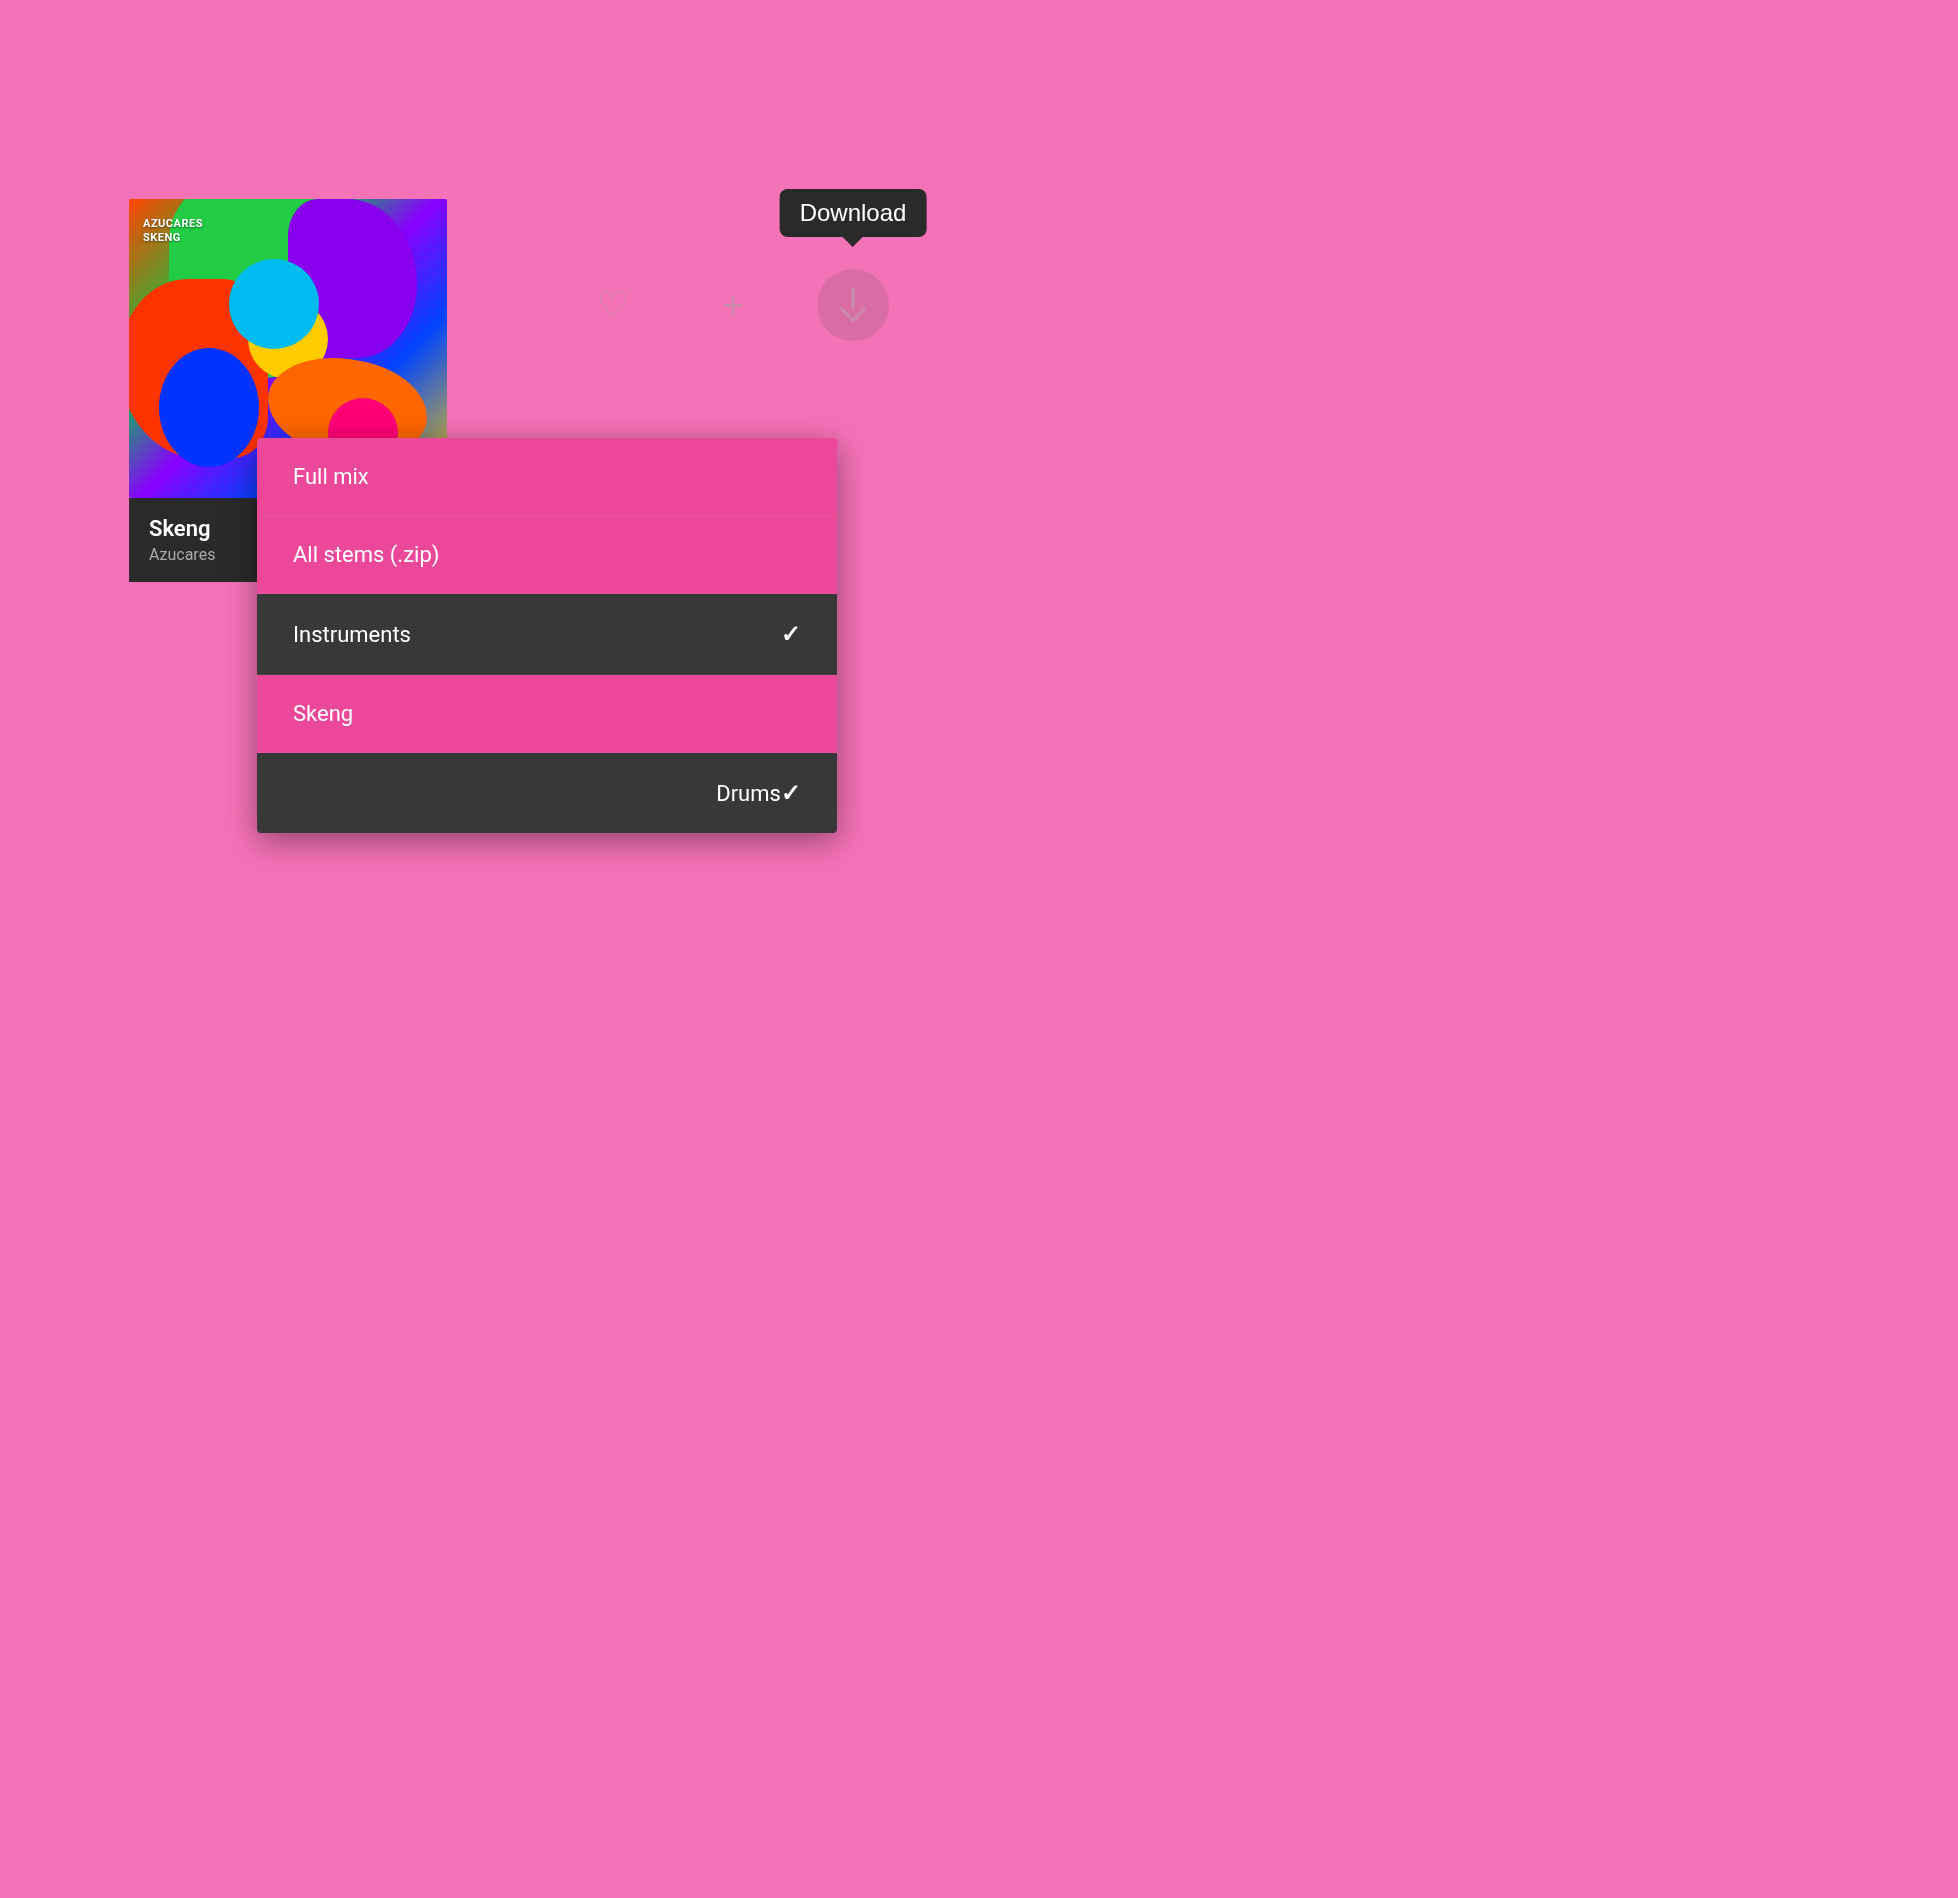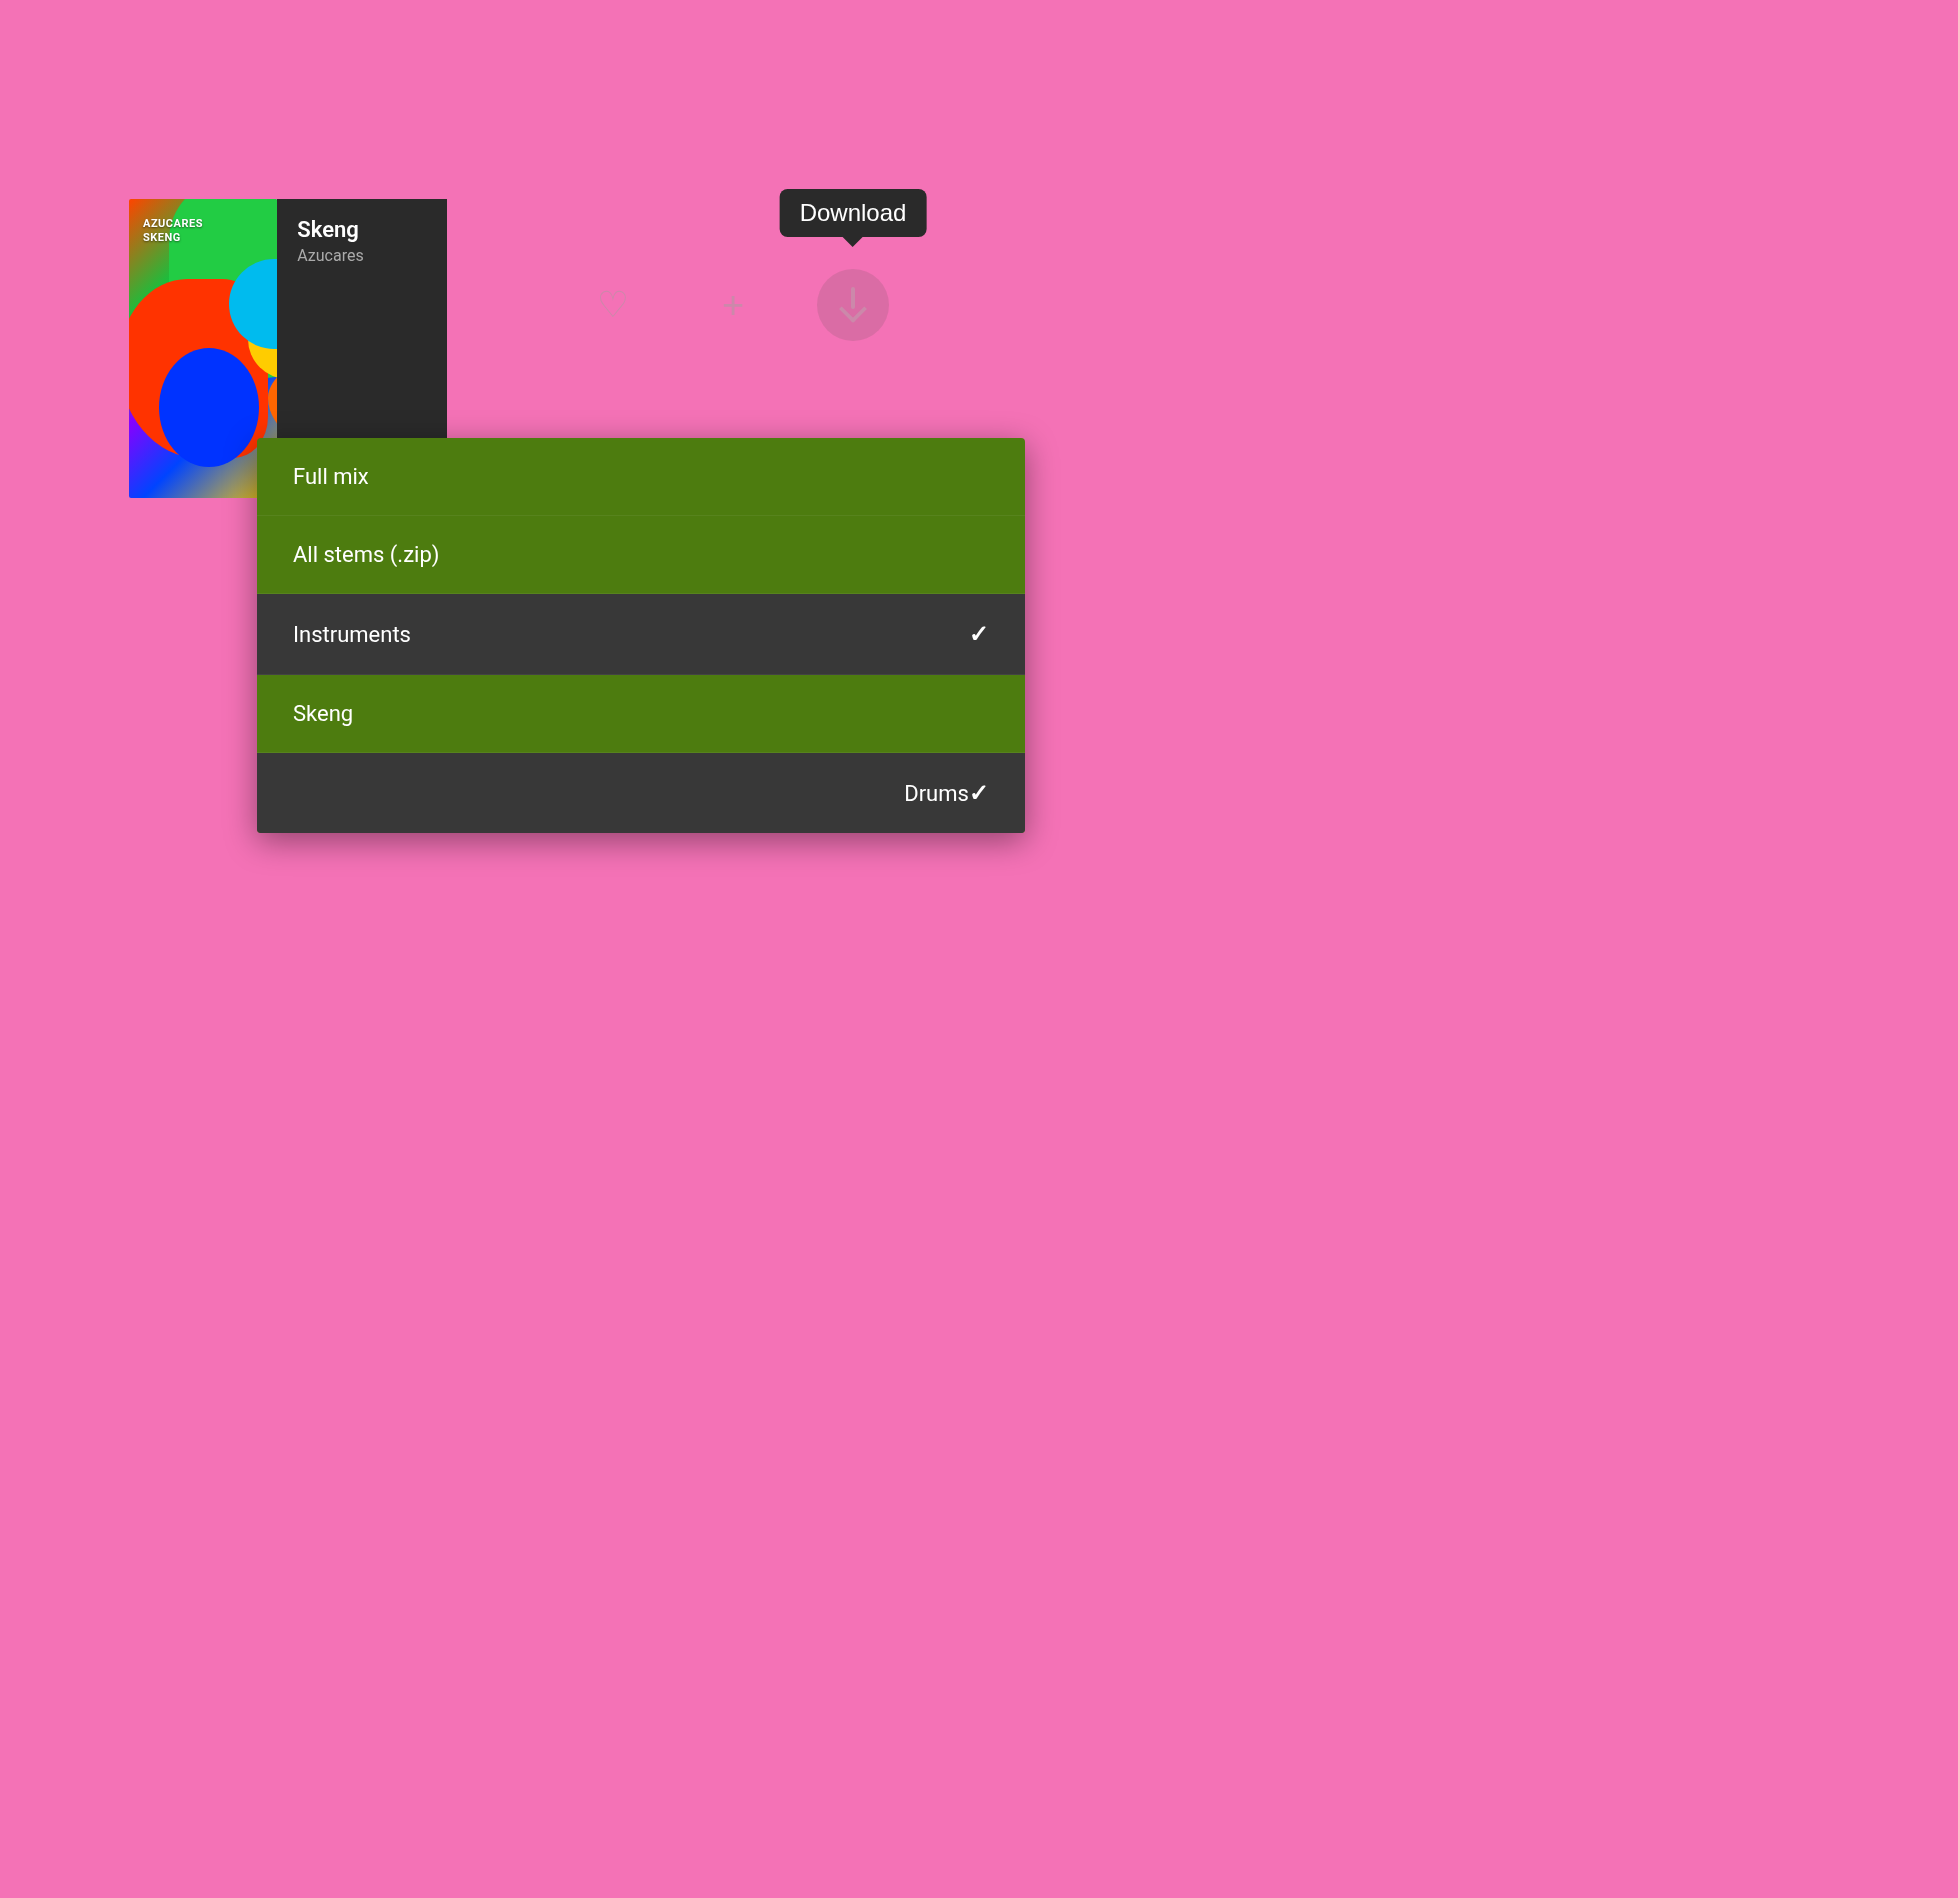--- a/index.html
+++ b/index.html
@@ -19,21 +19,21 @@
       background-color: #F472B6;
       position: relative;
     }
 
     
     .card-area {
       position: absolute;
       top: 199px;
       left: 129px;
       display: flex;
-      flex-direction: row;
+      flex-direction: column;
       width: 318px;
     }
 
     .album-art {
       width: 318px;
       height: 299px;
       background: linear-gradient(135deg, #ff4400 0%, #00cc44 30%, #8800ff 50%, #0044ff 70%, #ffcc00 100%);
       position: relative;
       overflow: hidden;
       border-radius: 2px;
@@ -227,22 +227,22 @@
       border-right: 4px solid #cc88aa;
       border-bottom: 4px solid #cc88aa;
       border-radius: 0 0 2px 0;
     }
 
     
     .dropdown-menu {
       position: absolute;
       top: 438px;
       left: 257px;
-      width: 768px;
-      background: #4d7c0f;
+      width: 580px;
+      background: #ec4899;
       border-radius: 4px;
       overflow: hidden;
       box-shadow: 0 8px 32px rgba(0,0,0,0.4);
     }
 
     .menu-item {
       padding: 26px 36px;
       color: #ffffff;
       font-size: 22px;
       font-weight: 400;

